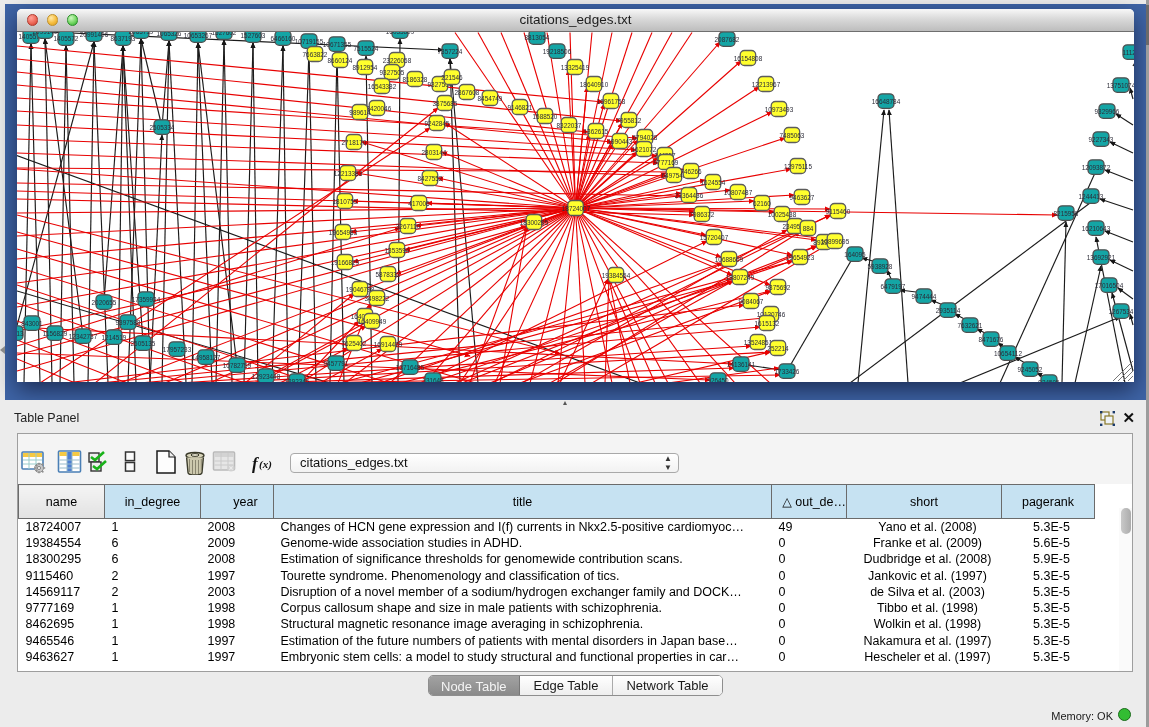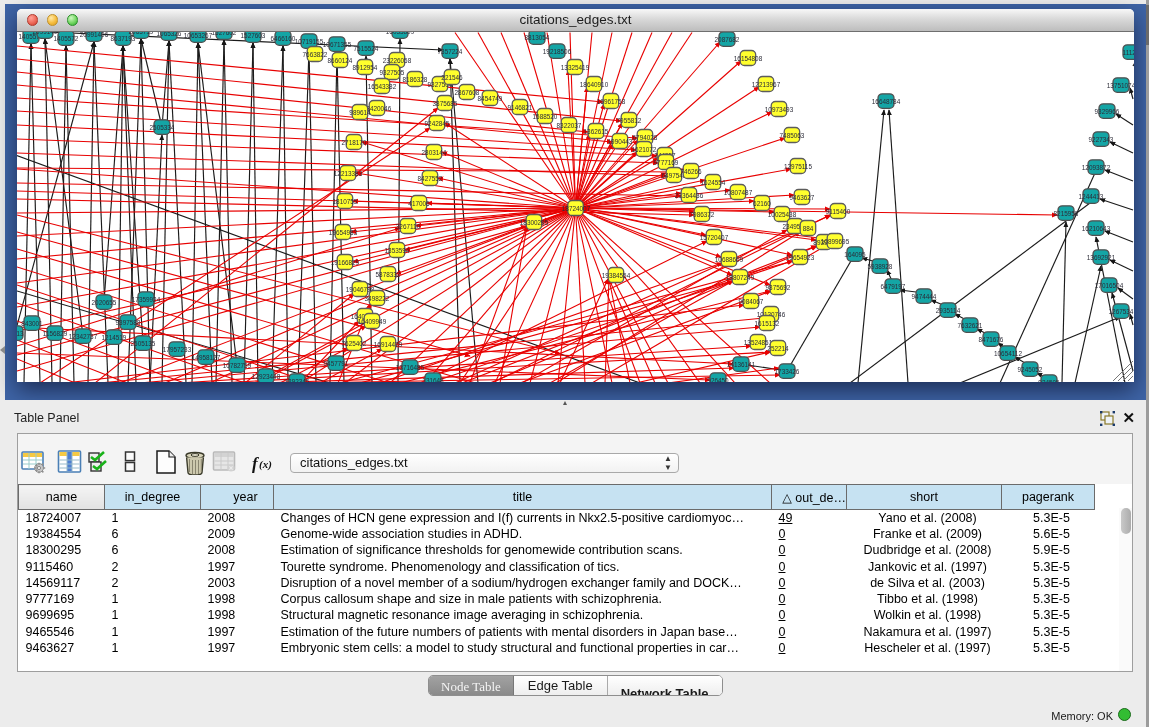--- a/index.html
+++ b/index.html
@@ -13,25 +13,25 @@
 #tph .lab { position:absolute; left:14px; top:11px; font-size:12.5px; color:#222; }
 #tph .ficon { position:absolute; right:31px; top:11px; }
 #tph .xicon { position:absolute; right:11px; top:9px; font-size:15px; font-weight:bold; color:#111; }
 #inset { position:absolute; left:17px; top:33px; width:1116px; height:239px; border:1px solid #9e9e9e; background:#f4f4f4; overflow:hidden; }
 #tools { position:absolute; left:0; top:0; width:100%; height:50px; }
 #tools .ic { position:absolute; top:15px; }
 #combo { position:absolute; left:272px; top:19px; width:389px; height:20px; background:linear-gradient(#ffffff,#f2f2f2); border:1px solid #a9a9a9; border-radius:4px; font-size:13px; color:#111; line-height:18px; padding-left:9px; }
 #combo .arr { position:absolute; right:6px; top:0px; font-size:8px; color:#333; line-height:9px; }
 #tblwrap { position:absolute; left:0px; top:50px; width:1114px; height:189px; background:#fff; overflow:hidden; }
 table.t { border-collapse:collapse; table-layout:fixed; width:1076px; font-size:12.5px; color:#000; }
-table.t th { height:25px; font-weight:normal; border:1px solid #6b6b6b; border-top:1px solid #6b6b6b; background:#c6e2f2; text-align:center; padding:0; }
+table.t th { height:34px; font-weight:normal; border:1px solid #6b6b6b; border-top:1px solid #6b6b6b; background:#c6e2f2; text-align:center; padding:0; }
 table.t th.g { background:linear-gradient(#f4f4f4,#e2e2e2); }
 table.t td { height:16.3px; padding:0 0 0 7px; white-space:nowrap; overflow:hidden; }
 td.c1 { width:79px; } td.c2 { width:89px; } td.c3 { width:66px; } td.c4 { width:491px; }
-td.c5 { width:68px;text-decoration:underline; } td.c6 { width:148px; text-align:center; padding:0; } td.c7 { width:86px; padding-left:5px;text-align:center; }
+td.c5 { width:68px; } td.c6 { width:148px; text-align:center; padding:0; } td.c7 { width:86px; padding-left:5px;text-align:center; }
 #vscroll { position:absolute; right:0px; top:24px; width:13px; height:165px; background:#fafafa; }
 #vscroll .thumb { position:absolute; left:1.5px; top:0px; width:10px; height:26px; background:linear-gradient(90deg,#c9c9c9,#ababab); border-radius:5px; }
 #tabs { position:absolute; left:428px; top:275px; height:21px; display:flex; border:1px solid #8e8e8e; border-radius:5px; overflow:hidden; background:#fff; }
 #tabs div { padding:0 11px; font-size:13px; line-height:19px; color:#1a1a1a; background:linear-gradient(#ffffff,#eeeeee); border-right:1px solid #aaa; }
 #tabs div.sel { background:linear-gradient(#a2a2a2,#8a8a8a); color:#f4f4f4; border-right:1px solid #777; }
 #status { position:absolute; right:0px; bottom:0px; height:32px; width:200px; }
 #status .txt { position:absolute; right:33px; top:15px; font-size:11px; color:#1a1a1a; white-space:nowrap; }
 #status .dot { position:absolute; right:15px; top:13px; width:13px; height:13px; border-radius:50%; background:#33bd33; border:1.5px solid #1a6a1a; }
 #rstrip { position:absolute; right:0; top:0; width:3px; height:727px; background:#9c9c9c; }
 #rstrip .d { position:absolute; top:5px; height:40px; width:3px; background:#6a6a6a; }
@@ -690,21 +690,21 @@
 <tr>
               <td class="c1">9777169</td>
               <td class="c2">1</td>
               <td class="c3">1998</td>
               <td class="c4">Corpus callosum shape and size in male patients with schizophrenia.</td>
               <td class="c5">0</td>
               <td class="c6">Tibbo et al. (1998)</td>
               <td class="c7">5.3E-5</td>
             </tr>
 <tr>
-              <td class="c1">9699695</td>
+              <td class="c1">8462695</td>
               <td class="c2">1</td>
               <td class="c3">1998</td>
               <td class="c4">Structural magnetic resonance image averaging in schizophrenia.</td>
               <td class="c5">0</td>
               <td class="c6">Wolkin et al. (1998)</td>
               <td class="c7">5.3E-5</td>
             </tr>
 <tr>
               <td class="c1">9465546</td>
               <td class="c2">1</td>
@@ -724,23 +724,23 @@
               <td class="c7">5.3E-5</td>
             </tr>
       </tbody>
         </table>
       <div id="vscroll">
           <div class="thumb"></div>
         </div>
     </div>
   </div>
   <div id="tabs">
-    <div class="sel" style="padding:1px 12px;font-family:Liberation Serif, serif;">Node Table</div>
+    <div class="sel" style="padding:1px 12px;">Node Table</div>
       <div style="padding:0 14px;">Edge Table</div>
-      <div style="border-right:none;padding:8px 13px;font-weight:bold;">Network Table</div>
+      <div style="border-right:none;padding:0 13px;">Network Table</div>
   </div>
   <div id="status">
       <span class="txt">Memory: OK</span>
       <span class="dot"></span>
     </div>
 </div>
 <div id="rstrip">
     <div class="d"></div>
   </div>
 <div style="position:absolute;left:0px;top:346px;width:0;height:0;border-top:4px solid transparent;border-bottom:4px solid transparent;border-right:5px solid #8a8a8a;"></div>

